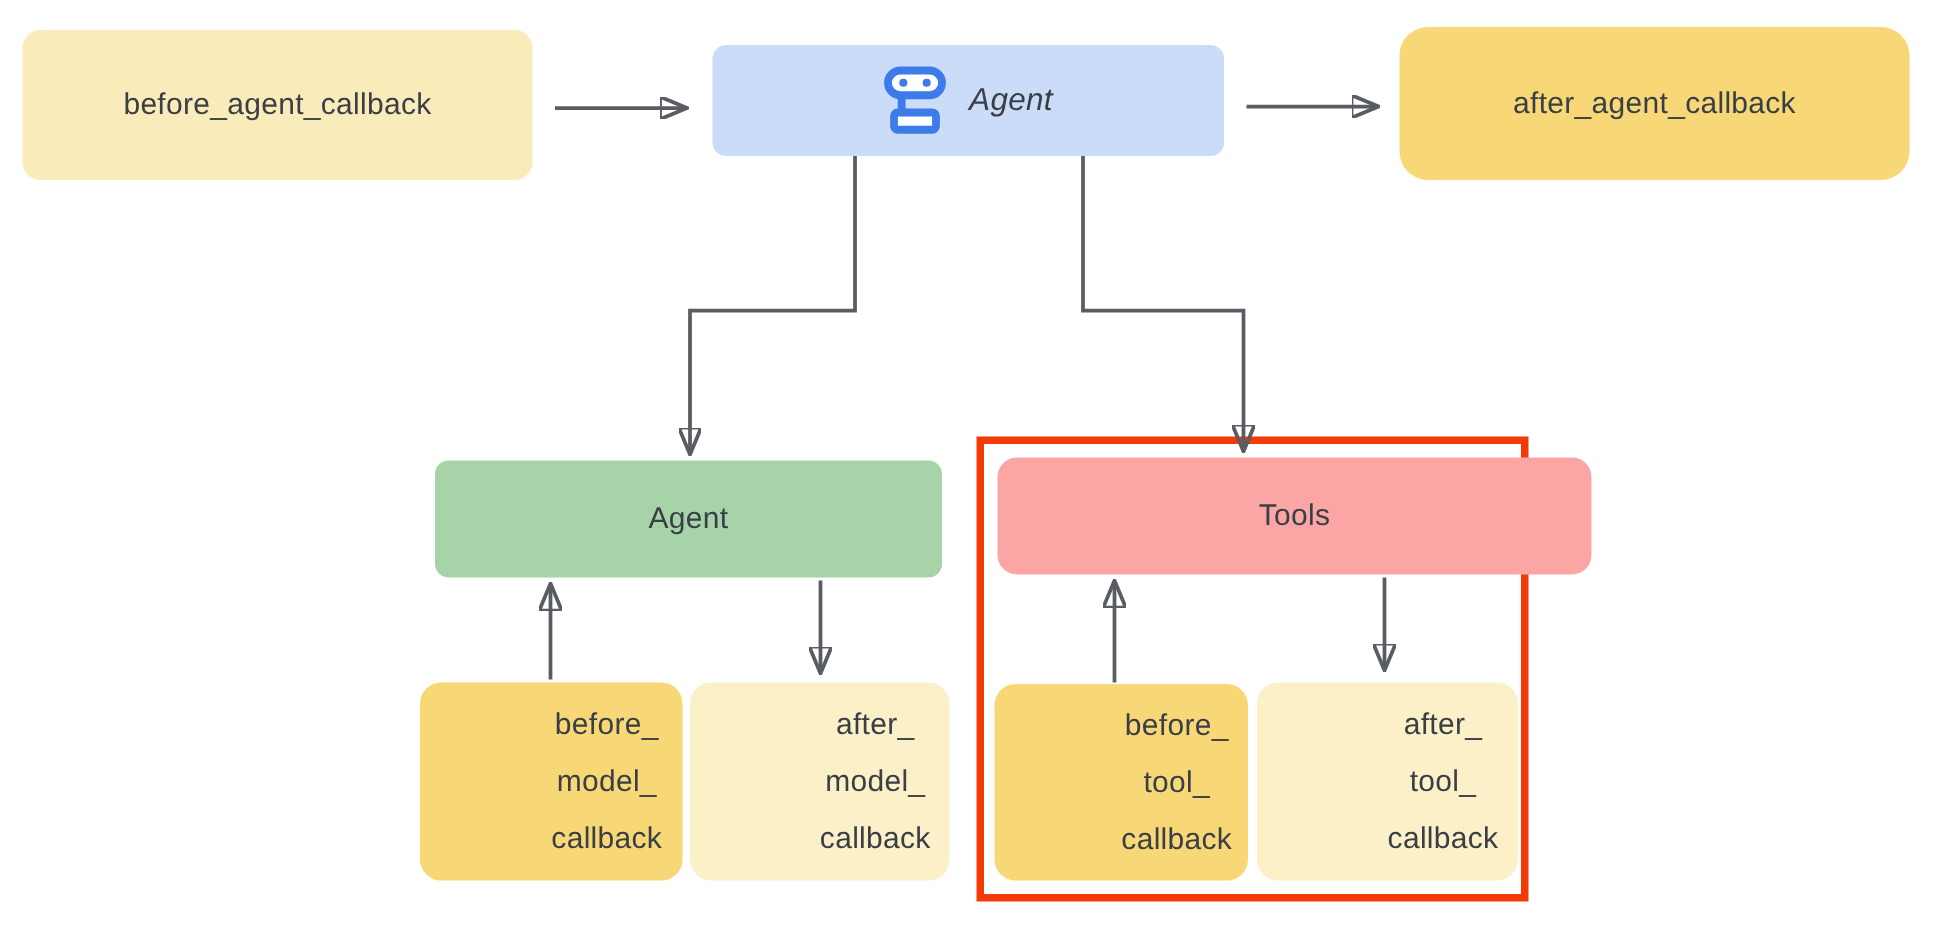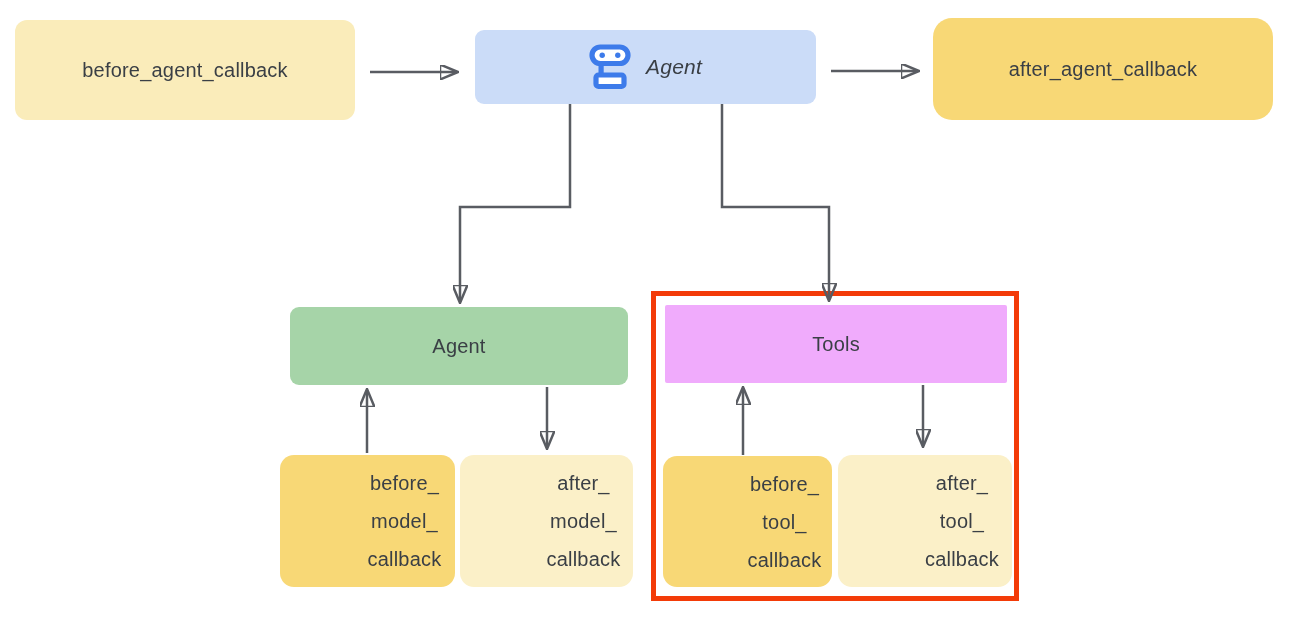--- a/index.html
+++ b/index.html
@@ -24,21 +24,21 @@
   }
   .multiline { white-space: pre-line; line-height: 38px; padding-left: 37px; }
 
   
   .n-before-agent { left: 15px;  top: 20px; width: 340px; height: 100px; background: #faecba; border-radius: 12px; }
   .n-agent        { left: 475px; top: 30px; width: 341px; height: 74px;  background: #cbdcf8; border-radius: 9px; gap: 15px; font-size: 21px; font-style: italic; }
   .n-after-agent  { left: 933px; top: 18px; width: 340px; height: 102px; background: #f8d876; border-radius: 19px; }
 
   
   .n-model { left: 290px; top: 307px; width: 338px; height: 78px; background: #a6d4a8; border-radius: 9px; }
-  .n-tools { left: 665px; top: 305px; width: 342px; height: 78px; background: #f0abfc; border-radius: 2px; }
+  .n-tools { left: 665px; top: 305px; width: 396px; height: 78px; background: #fca5a5; border-radius: 13px; }
 
   
   .n-before-model { left: 280px; top: 455px; width: 175px; height: 132px; background: #f8d876; border-radius: 14px; }
   .n-after-model  { left: 460px; top: 455px; width: 173px; height: 132px; background: #fbf0c8; border-radius: 14px; }
   .n-before-tool  { left: 663px; top: 456px; width: 169px; height: 131px; background: #f8d876; border-radius: 14px; }
   .n-after-tool   { left: 838px; top: 455px; width: 174px; height: 132px; background: #fbf0c8; border-radius: 14px; }
 
   
   .highlight-rect {
     position: absolute;

